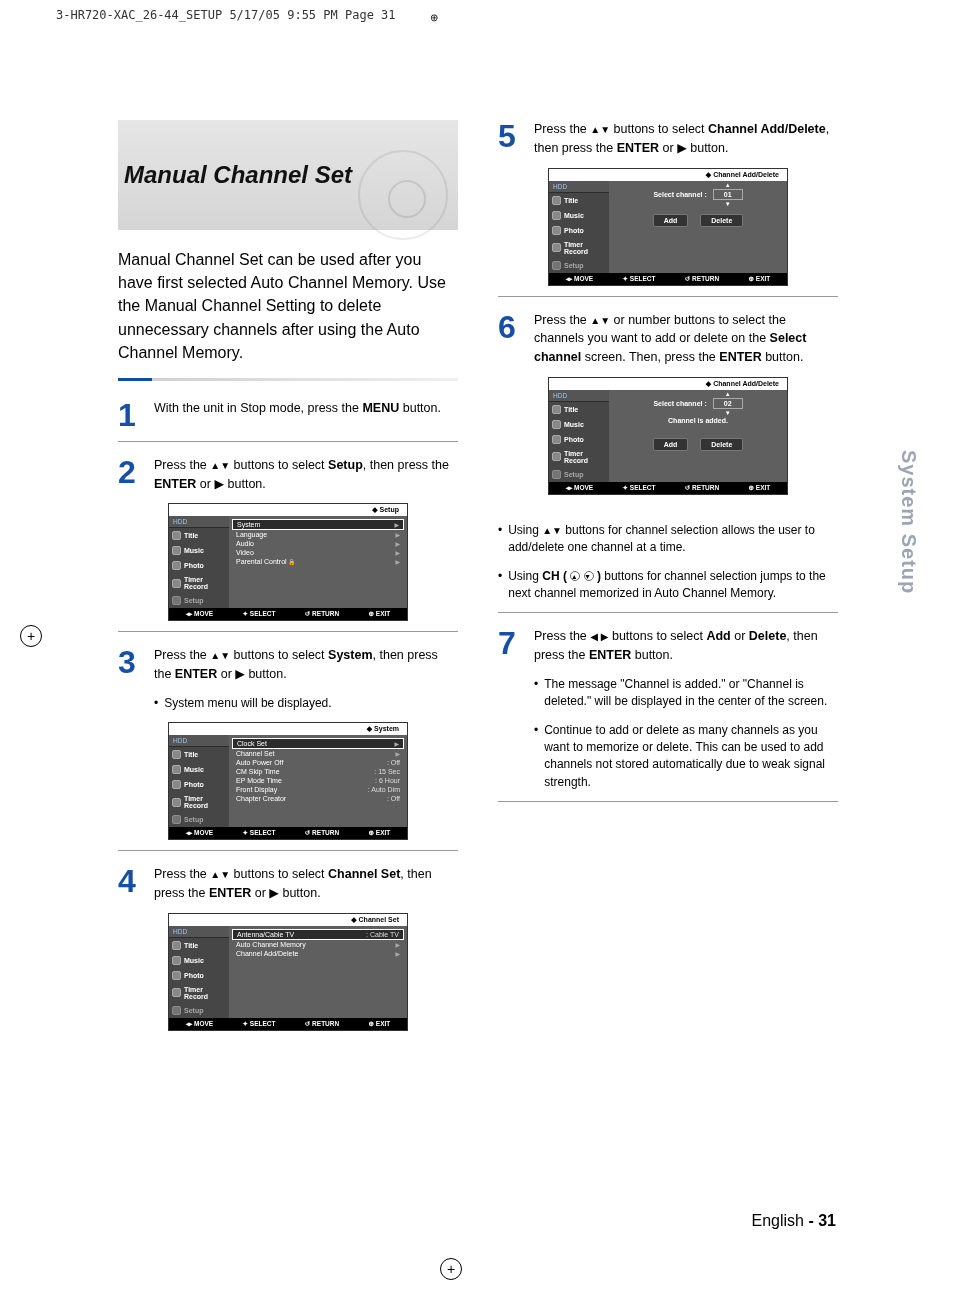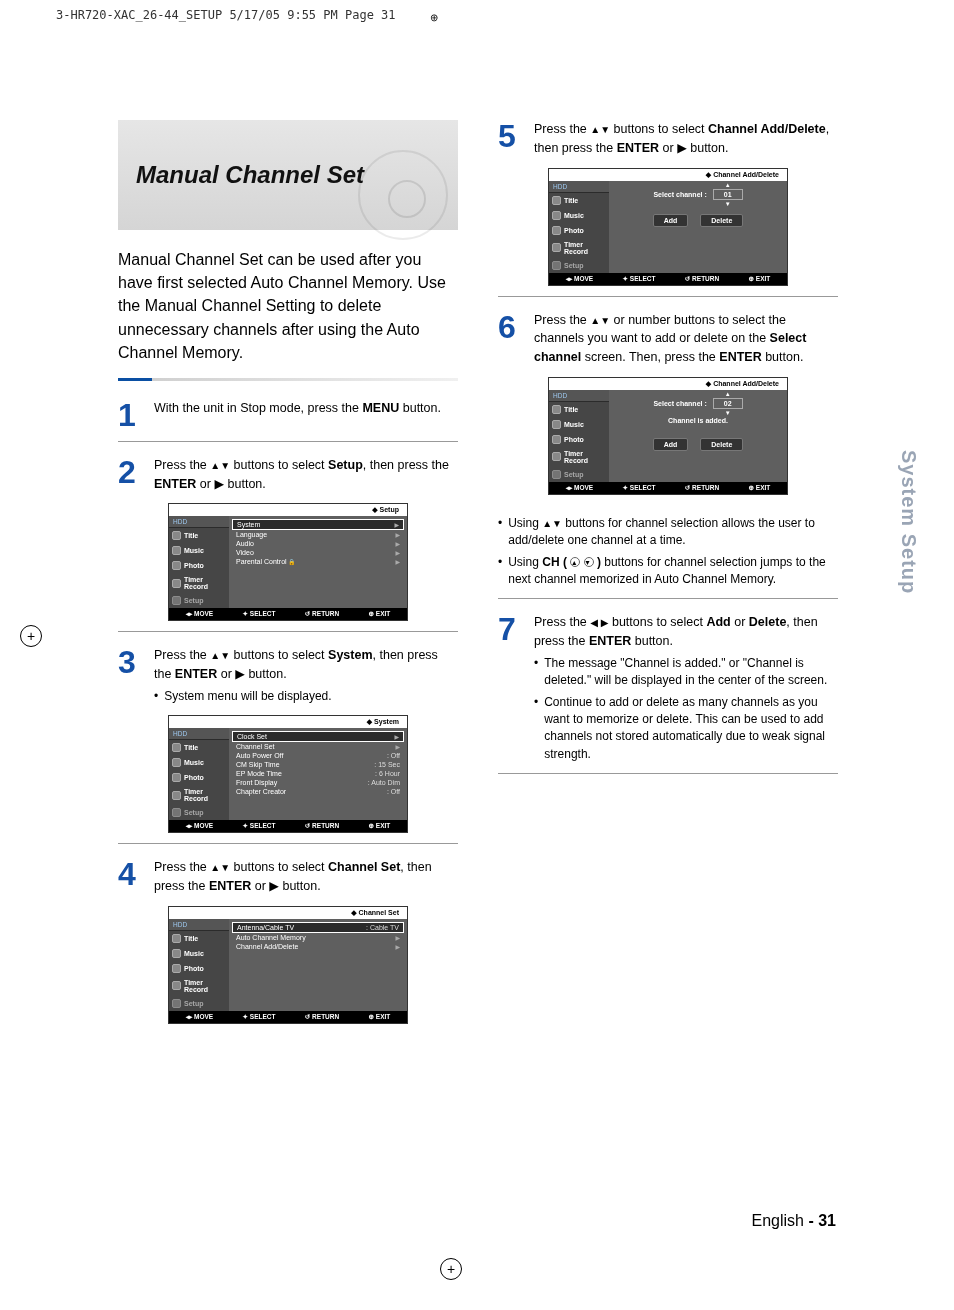--- a/index.html
+++ b/index.html
@@ -3,31 +3,31 @@
 <meta charset="utf-8">
 <style>
   * { box-sizing: border-box; margin: 0; padding: 0; }
   body { font-family: Arial, Helvetica, sans-serif; background: #fff; color: #000; width: 954px; margin: 0 auto; position: relative; font-size: 12px; }
   .page { width: 954px; height: 1310px; position: relative; padding: 0; }
   .header-strip { position: absolute; top: 8px; left: 56px; font-size: 12px; font-family: monospace; color: #333; }
   .crop-top { position: absolute; top: 12px; left: 430px; font-size: 10px; }
   .content { position: absolute; top: 120px; left: 118px; width: 720px; }
   .two-col { display: flex; gap: 40px; }
   .col { width: 340px; }
-  .title-box { background: linear-gradient(to bottom, #e6e6e6, #d5d5d5); height: 110px; position: relative; margin-bottom: 18px; display:flex; align-items:center; padding-left:18px; }
+  .title-box { background: linear-gradient(to bottom, #e6e6e6, #d5d5d5); height: 110px; position: relative; margin-bottom: 18px; display:flex; align-items:center; padding-left:6px; }
   .title-box h1 { font-size: 24px; font-weight: bold; font-style: italic; color: #111; }
   .title-box .disc { position:absolute; right:10px; top:30px; width:90px; height:90px; border:2px solid rgba(0,0,0,.08); border-radius:50%; }
   .title-box .disc::after{content:"";position:absolute;left:28px;top:28px;width:34px;height:34px;border:2px solid rgba(0,0,0,.1);border-radius:50%;}
   .intro { font-size: 16px; line-height: 1.45; margin-bottom: 14px; }
   .hr-grad { height: 3px; background: linear-gradient(to right, #0a4fa3 0%, #0a4fa3 10%, #d0d0d0 10%, #f0f0f0 100%); margin: 12px 0 18px; }
   .step { display: flex; gap: 10px; margin-bottom: 10px; }
   .step-num { font-size: 32px; font-weight: bold; color: #1550a6; line-height: 1; min-width: 26px; }
   .step-body { font-size: 12.5px; line-height: 1.5; flex: 1; }
   .step-body b { font-weight: bold; }
-  .bullet { display: flex; gap: 6px; margin-top: 4px; font-size: 12px; line-height: 1.45; }
+  .bullet { display: flex; gap: 6px; margin-top: 11px; font-size: 12px; line-height: 1.45; }
   .bullet::before { content: "•"; }
   .divider { border: none; border-top: 1px solid #999; margin: 10px 0 14px; }
   .osd { width: 240px; margin: 10px auto 8px; background: #5f5f5f; border: 1px solid #333; font-size: 7px; color: #fff; }
   .osd-top { background: #fff; color: #000; text-align: right; padding: 2px 8px; font-weight: bold; font-size:7px;}
   .osd-top span::before { content:"◆ "; }
   .osd-body { display: flex; }
   .sidebar { width: 60px; background: #464646; }
   .sidebar-hdd { background:#555; padding:2px 4px; font-size:6.5px; color:#9ec8ef; border-bottom:1px solid #2b2b2b;}
   .sidebar-item { display:flex; align-items:center; gap:3px; padding:3px 3px; font-size:7px; font-weight:bold; }
   .sidebar-item.dim{ color:#cfcfcf; opacity:.7;}

